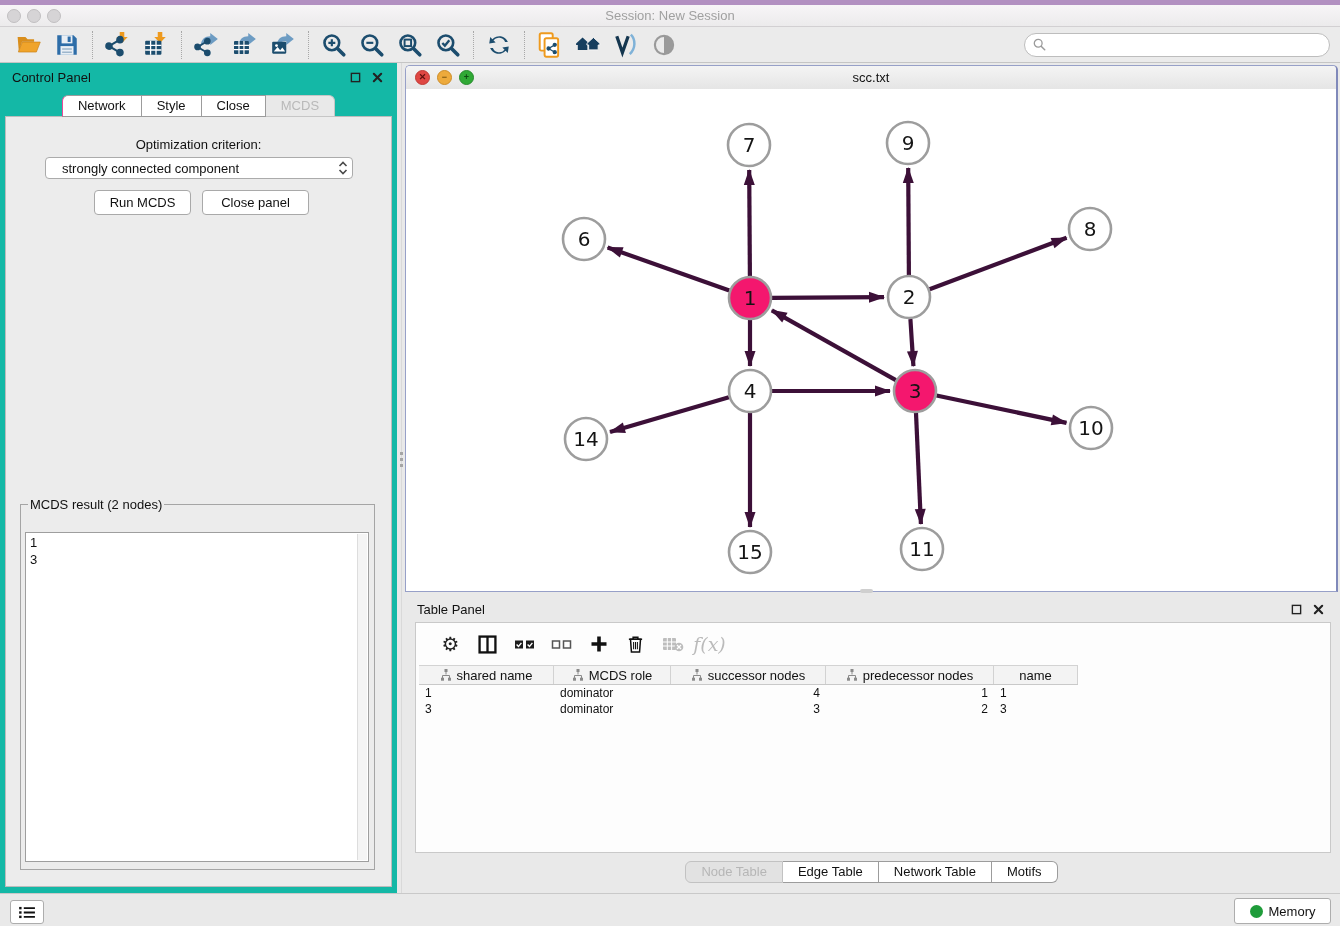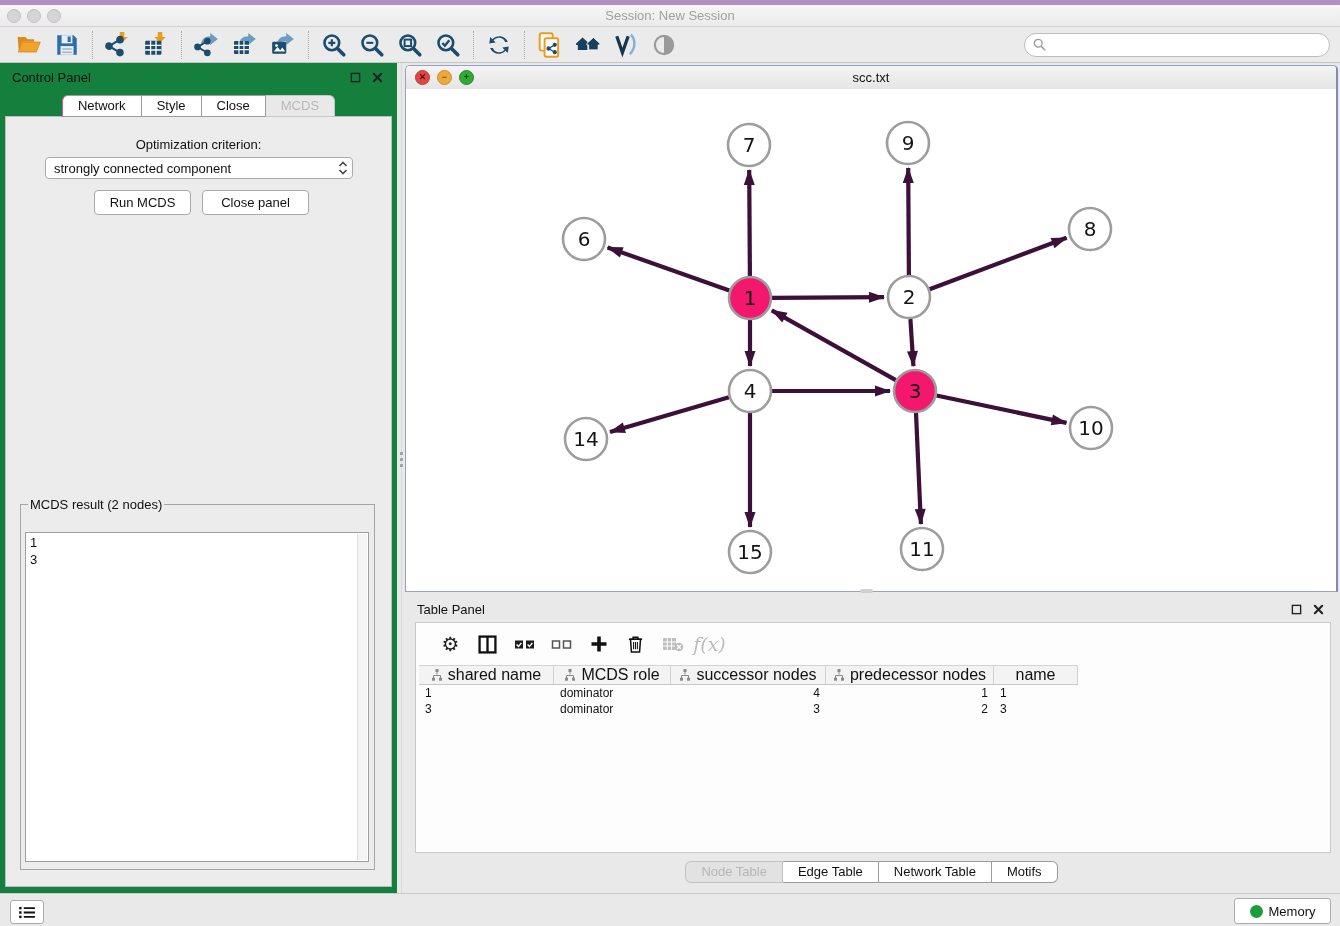--- a/index.html
+++ b/index.html
@@ -18,36 +18,36 @@
   .main-toolbar{position:absolute;top:27px;left:0;right:0;height:36px;background:#ebebeb;
                 border-bottom:1px solid #c5c5c5;display:flex;align-items:center;
                 padding:0 10px;box-sizing:border-box;}
   .tb-btn{width:38px;height:30px;display:flex;align-items:center;justify-content:center;cursor:default;}
   .tb-btn svg{width:26px;height:26px;}
   .tb-sep{width:0;height:28px;border-left:1px dotted #a8a8a8;margin:0 6px;}
   .search-box{margin-left:auto;width:288px;height:22px;border:1px solid #bdbdbd;border-radius:12px;
               background:#fff;display:flex;align-items:center;padding:0 8px;}
   .search-box input{border:none;outline:none;flex:1;font:13px "Liberation Sans",sans-serif;background:transparent;}
   
-  .control-panel{position:absolute;left:0;top:63px;width:397px;bottom:33px;background:#15803d;}
+  .control-panel{position:absolute;left:0;top:63px;width:397px;bottom:33px;background:#14b8a6;}
   .panel-header{height:28px;display:flex;align-items:center;padding:0 12px;}
   .panel-header .spacer{flex:1;}
   .mini-btn{width:16px;height:16px;display:flex;align-items:center;justify-content:center;margin-left:6px;}
   .cp-tabs{position:absolute;top:32px;left:0;right:0;display:flex;justify-content:center;z-index:3;}
   .tab{height:20px;line-height:20px;padding:0 15px;background:#fff;border:1px solid #9c9c9c;
        border-left:none;font-size:13px;cursor:default;white-space:nowrap;}
   .tab:first-child{border-left:1px solid #ec4899;border-radius:6px 0 0 0;}
   .tab:last-child{border-radius:0 6px 0 0;}
   .tab.selected{background:#e9e9e9;color:#b9b9b9;border-color:#c6c6c6;}
   .cp-body{position:absolute;top:53px;left:5px;right:5px;bottom:6px;background:#ececec;
            border:1px solid #bcbcbc;}
   .opt-label{position:absolute;top:20px;left:0;width:100%;text-align:center;}
   .select{position:absolute;top:40px;left:39px;width:308px;height:22px;background:#fff;
           border:1px solid #ababab;border-radius:4px;display:flex;align-items:center;
-          padding-left:8px;box-sizing:border-box;}
+          padding-left:16px;box-sizing:border-box;}
   .select .val{flex:1;}
   .select .stepper{width:18px;height:20px;display:flex;align-items:center;justify-content:center;}
   .btn{position:absolute;top:73px;height:23px;background:#fff;border:1px solid #a9a9a9;
        border-radius:4px;font-size:13px;display:flex;align-items:center;justify-content:center;cursor:default;}
   .btn.run{left:88px;width:95px;}
   .btn.closep{left:196px;width:105px;}
   fieldset.result{position:absolute;left:4px;right:6px;top:370px;bottom:6px;margin:10px;
                   border:1px solid #a5a5a5;padding:2px 3px 6px 3px;background:#ececec;}
   fieldset.result legend{font-size:13px;padding:0 2px;margin-left:4px;}
   .result-box{position:absolute;left:4px;right:5px;top:20px;bottom:7px;background:#fff;
@@ -78,21 +78,21 @@
   .table-panel{position:absolute;left:405px;top:595px;width:933px;height:295px;background:#e9e9e9;}
   .tp-inner{position:absolute;top:27px;left:10px;right:7px;bottom:37px;background:#fdfdfd;
             border:1px solid #c9c9c9;overflow:hidden;}
   .tp-toolbar{height:42px;display:flex;align-items:center;padding-left:16px;}
   .tp-tool{width:37px;height:30px;display:flex;align-items:center;justify-content:center;}
   .tp-tool.disabled{opacity:1;}
   .fx{font-family:"DejaVu Serif",serif;font-style:italic;font-size:19px;color:#bbb;}
   .gear-glyph{font-size:20px;color:#222;font-family:"DejaVu Sans",sans-serif;}
   .tp-headerrow{display:flex;margin-left:3px;border-top:1px solid #d3d3d3;border-bottom:1px solid #c9c9c9;
                 background:#f3f3f3;height:18px;}
-  .th{display:flex;align-items:center;justify-content:center;gap:5px;font-size:16px;
+  .th{display:flex;align-items:center;justify-content:center;gap:5px;font-size:13px;
       border-right:1px solid #d2d2d2;box-sizing:border-box;height:18px;}
   .tp-rows{margin-left:3px;}
   .tr{display:flex;height:16px;align-items:center;}
   .td{font-size:12px;box-sizing:border-box;padding:0 6px;overflow:hidden;white-space:nowrap;}
   .tp-tabs{position:absolute;bottom:7px;left:0;right:0;display:flex;justify-content:center;}
   .tp-tabs .tab{border-radius:0;}
   .tp-tabs .tab:first-child{border-radius:6px 0 0 6px;}
   .tp-tabs .tab:last-child{border-radius:0 6px 6px 0;}
   .tp-tabs .tab.selected{background:#e2e2e2;color:#b6b6b6;border-color:#c2c2c2;}
   

